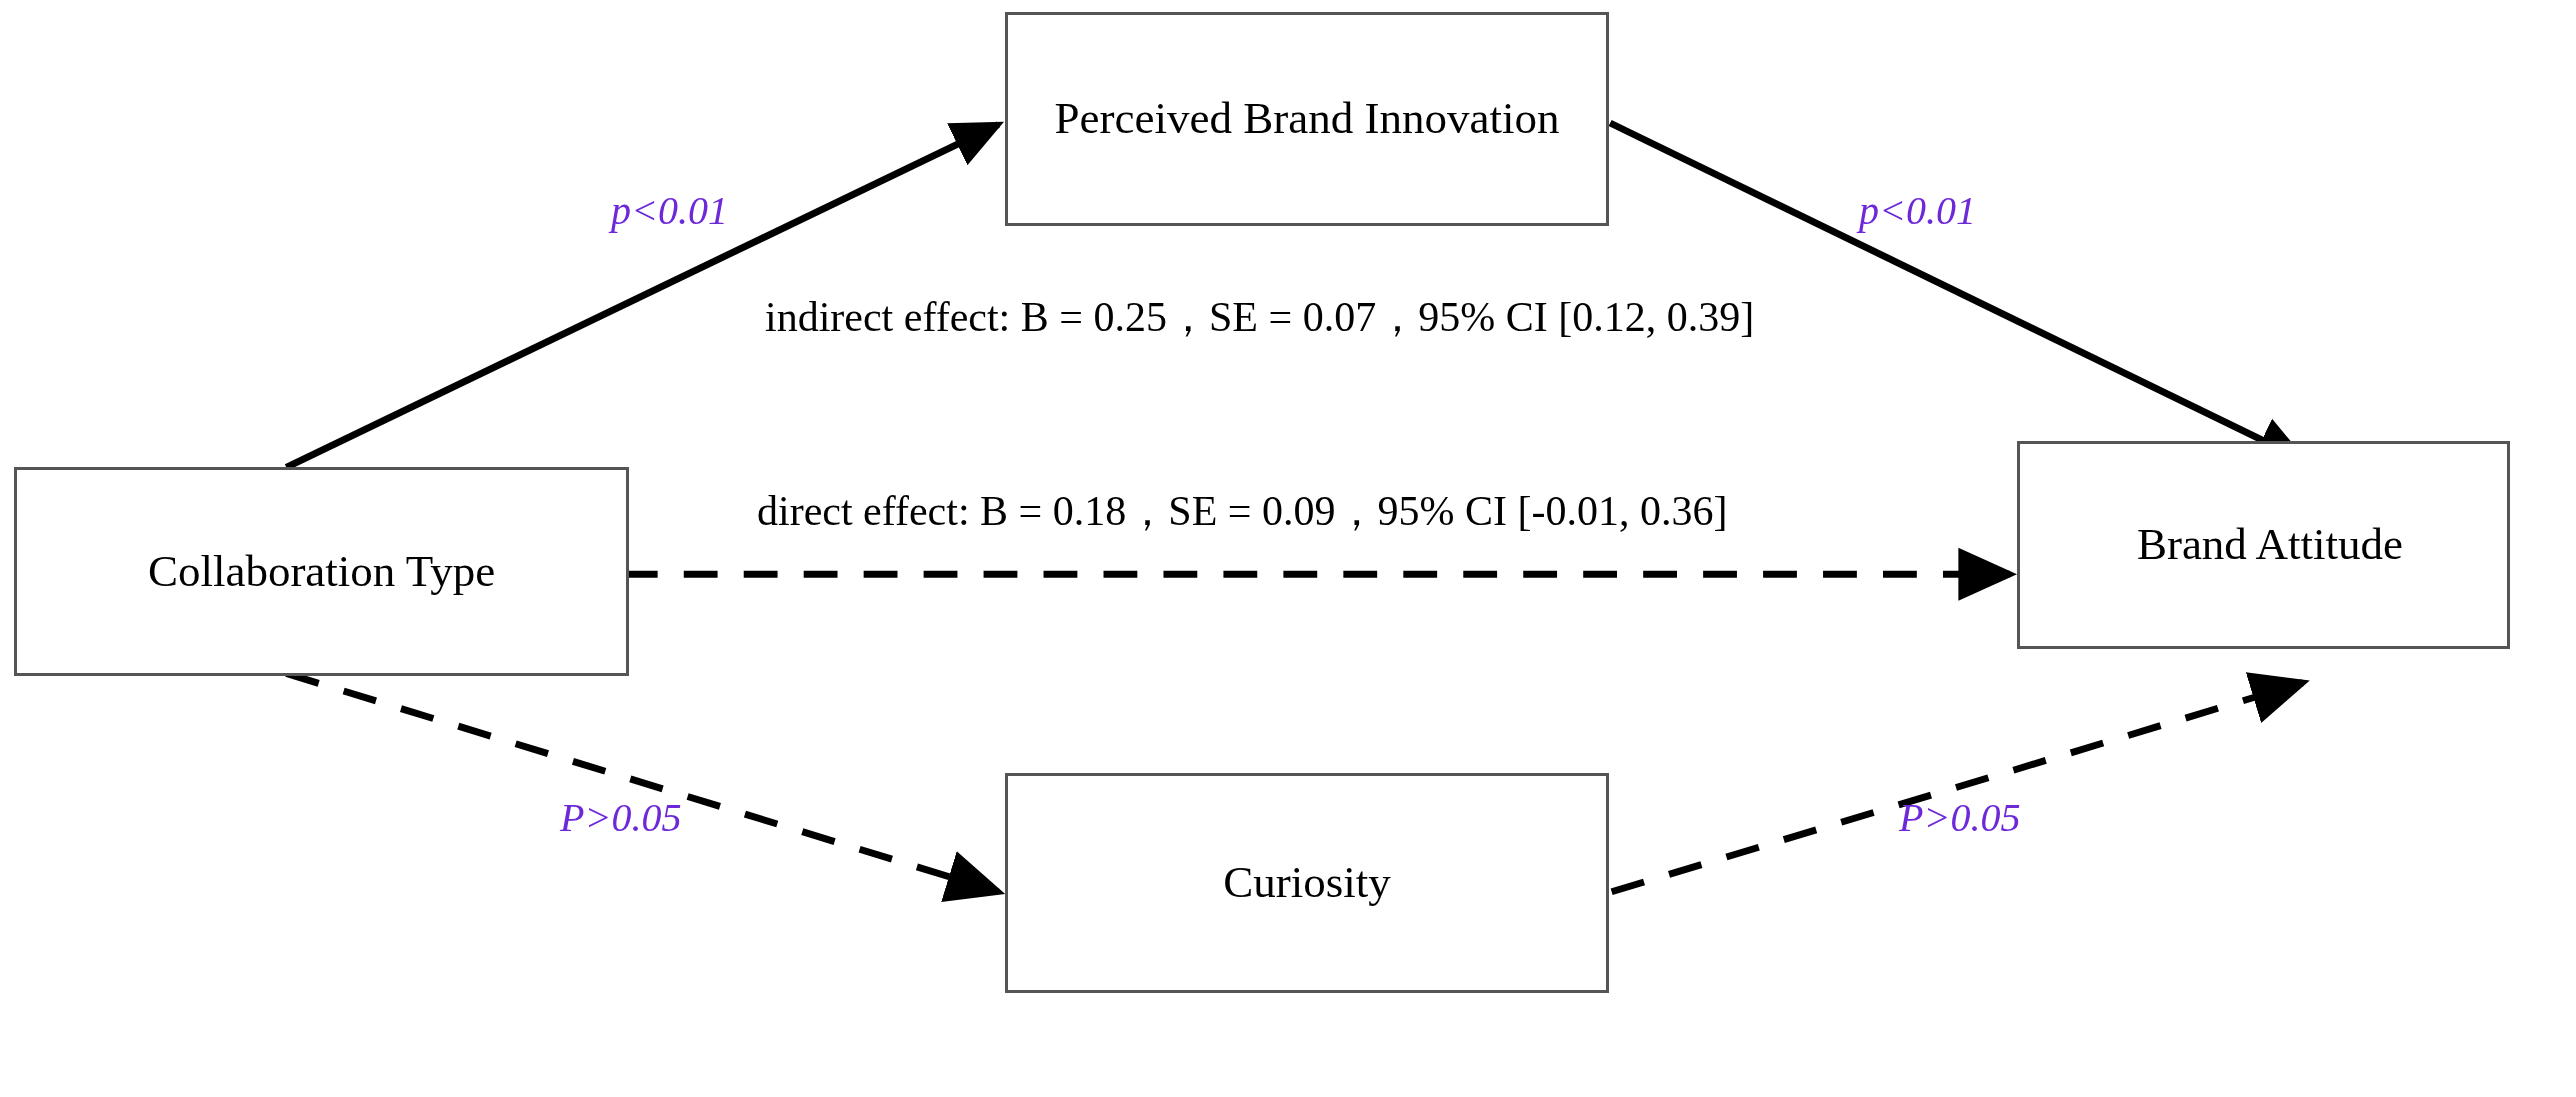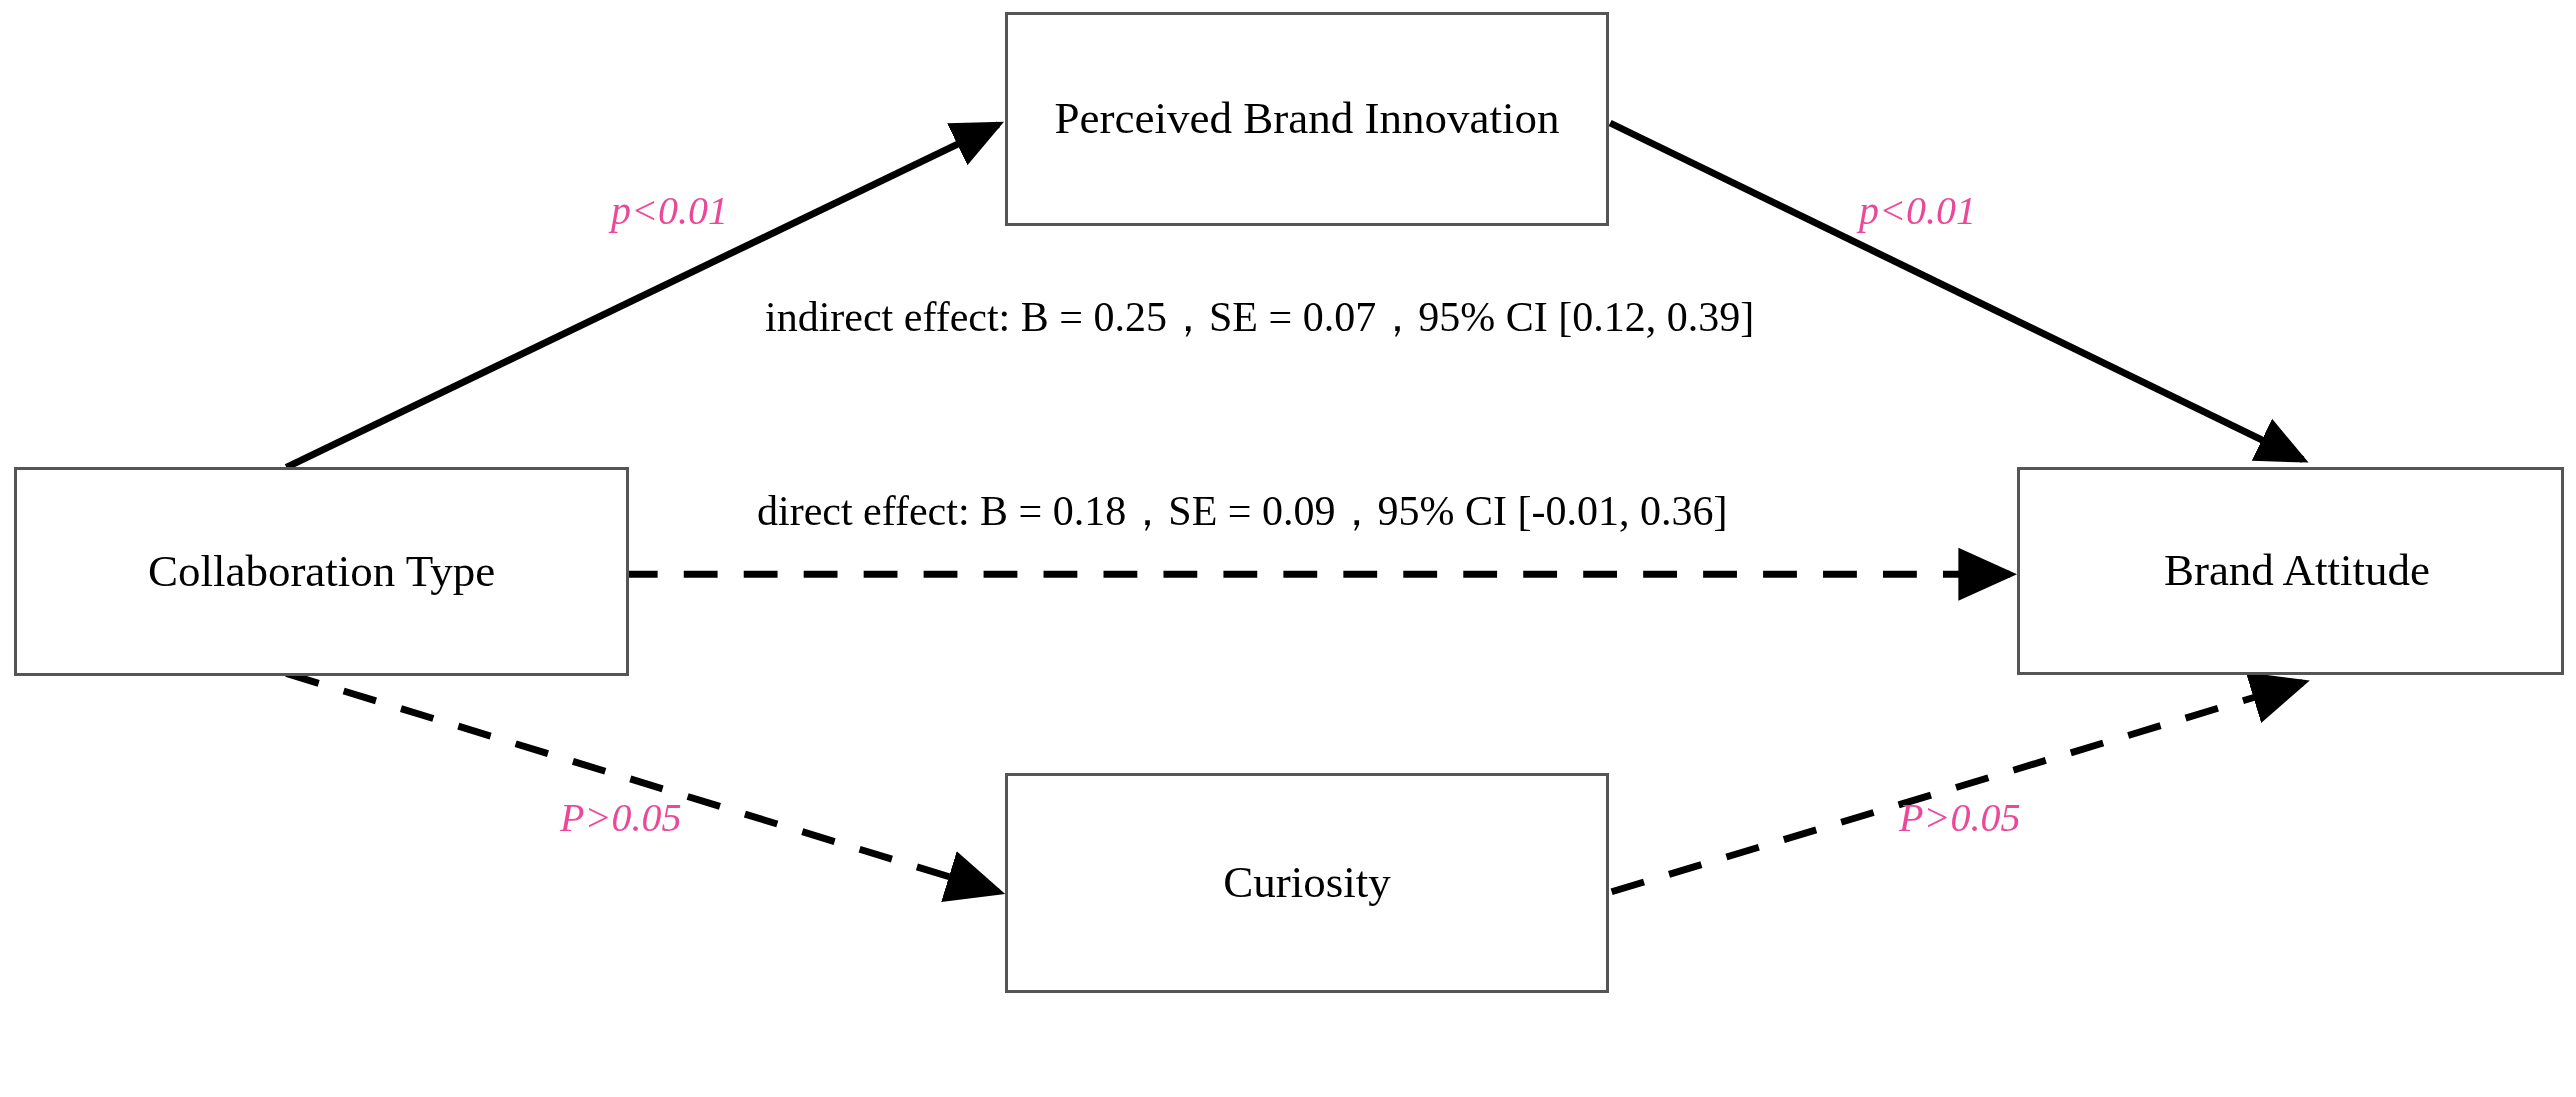--- a/index.html
+++ b/index.html
@@ -41,37 +41,37 @@
     line-height: 1.1;
     color: #000000;
     white-space: nowrap;
     text-align: center;
   }
   .edge-label {
     position: absolute;
     font-family: "Liberation Serif", "DejaVu Serif", serif;
     font-size: 40px;
     font-style: italic;
-    color: #ec4899;
+    color: #6d28d9;
     white-space: nowrap;
   }
   .effect-text {
     position: absolute;
     font-family: "Liberation Serif", "DejaVu Serif", serif;
     font-size: 42px;
     color: #000000;
     white-space: nowrap;
     margin-top: 14px;
   }
 
   
   #node-collaboration-type { left: 14px;   top: 467px;  width: 615px;  height: 209px; }
   #node-perceived-brand-innovation { left: 1005px; top: 11.5px;   width: 604px;  height: 214px; }
   #node-curiosity          { left: 1005px; top: 773px; width: 604px;  height: 220px; }
-  #node-brand-attitude     { left: 2017px; top: 467px;  width: 547px;  height: 208px; padding-left: 13px; }
+  #node-brand-attitude     { left: 2017px; top: 441px;  width: 493px;  height: 208px; padding-left: 13px; }
 
   
   #label-a-path   { left: 611px;  top: 187px;  }
   #label-b-path   { left: 1859px; top: 187px;  }
   #label-c1-path  { left: 560px;  top: 794px; }
   #label-c2-path  { left: 1899px; top: 794px; }
 
   
   #text-indirect-upper { left: 765px;  top: 275px;  }
   #text-direct         { left: 757px;  top: 469px;  }

